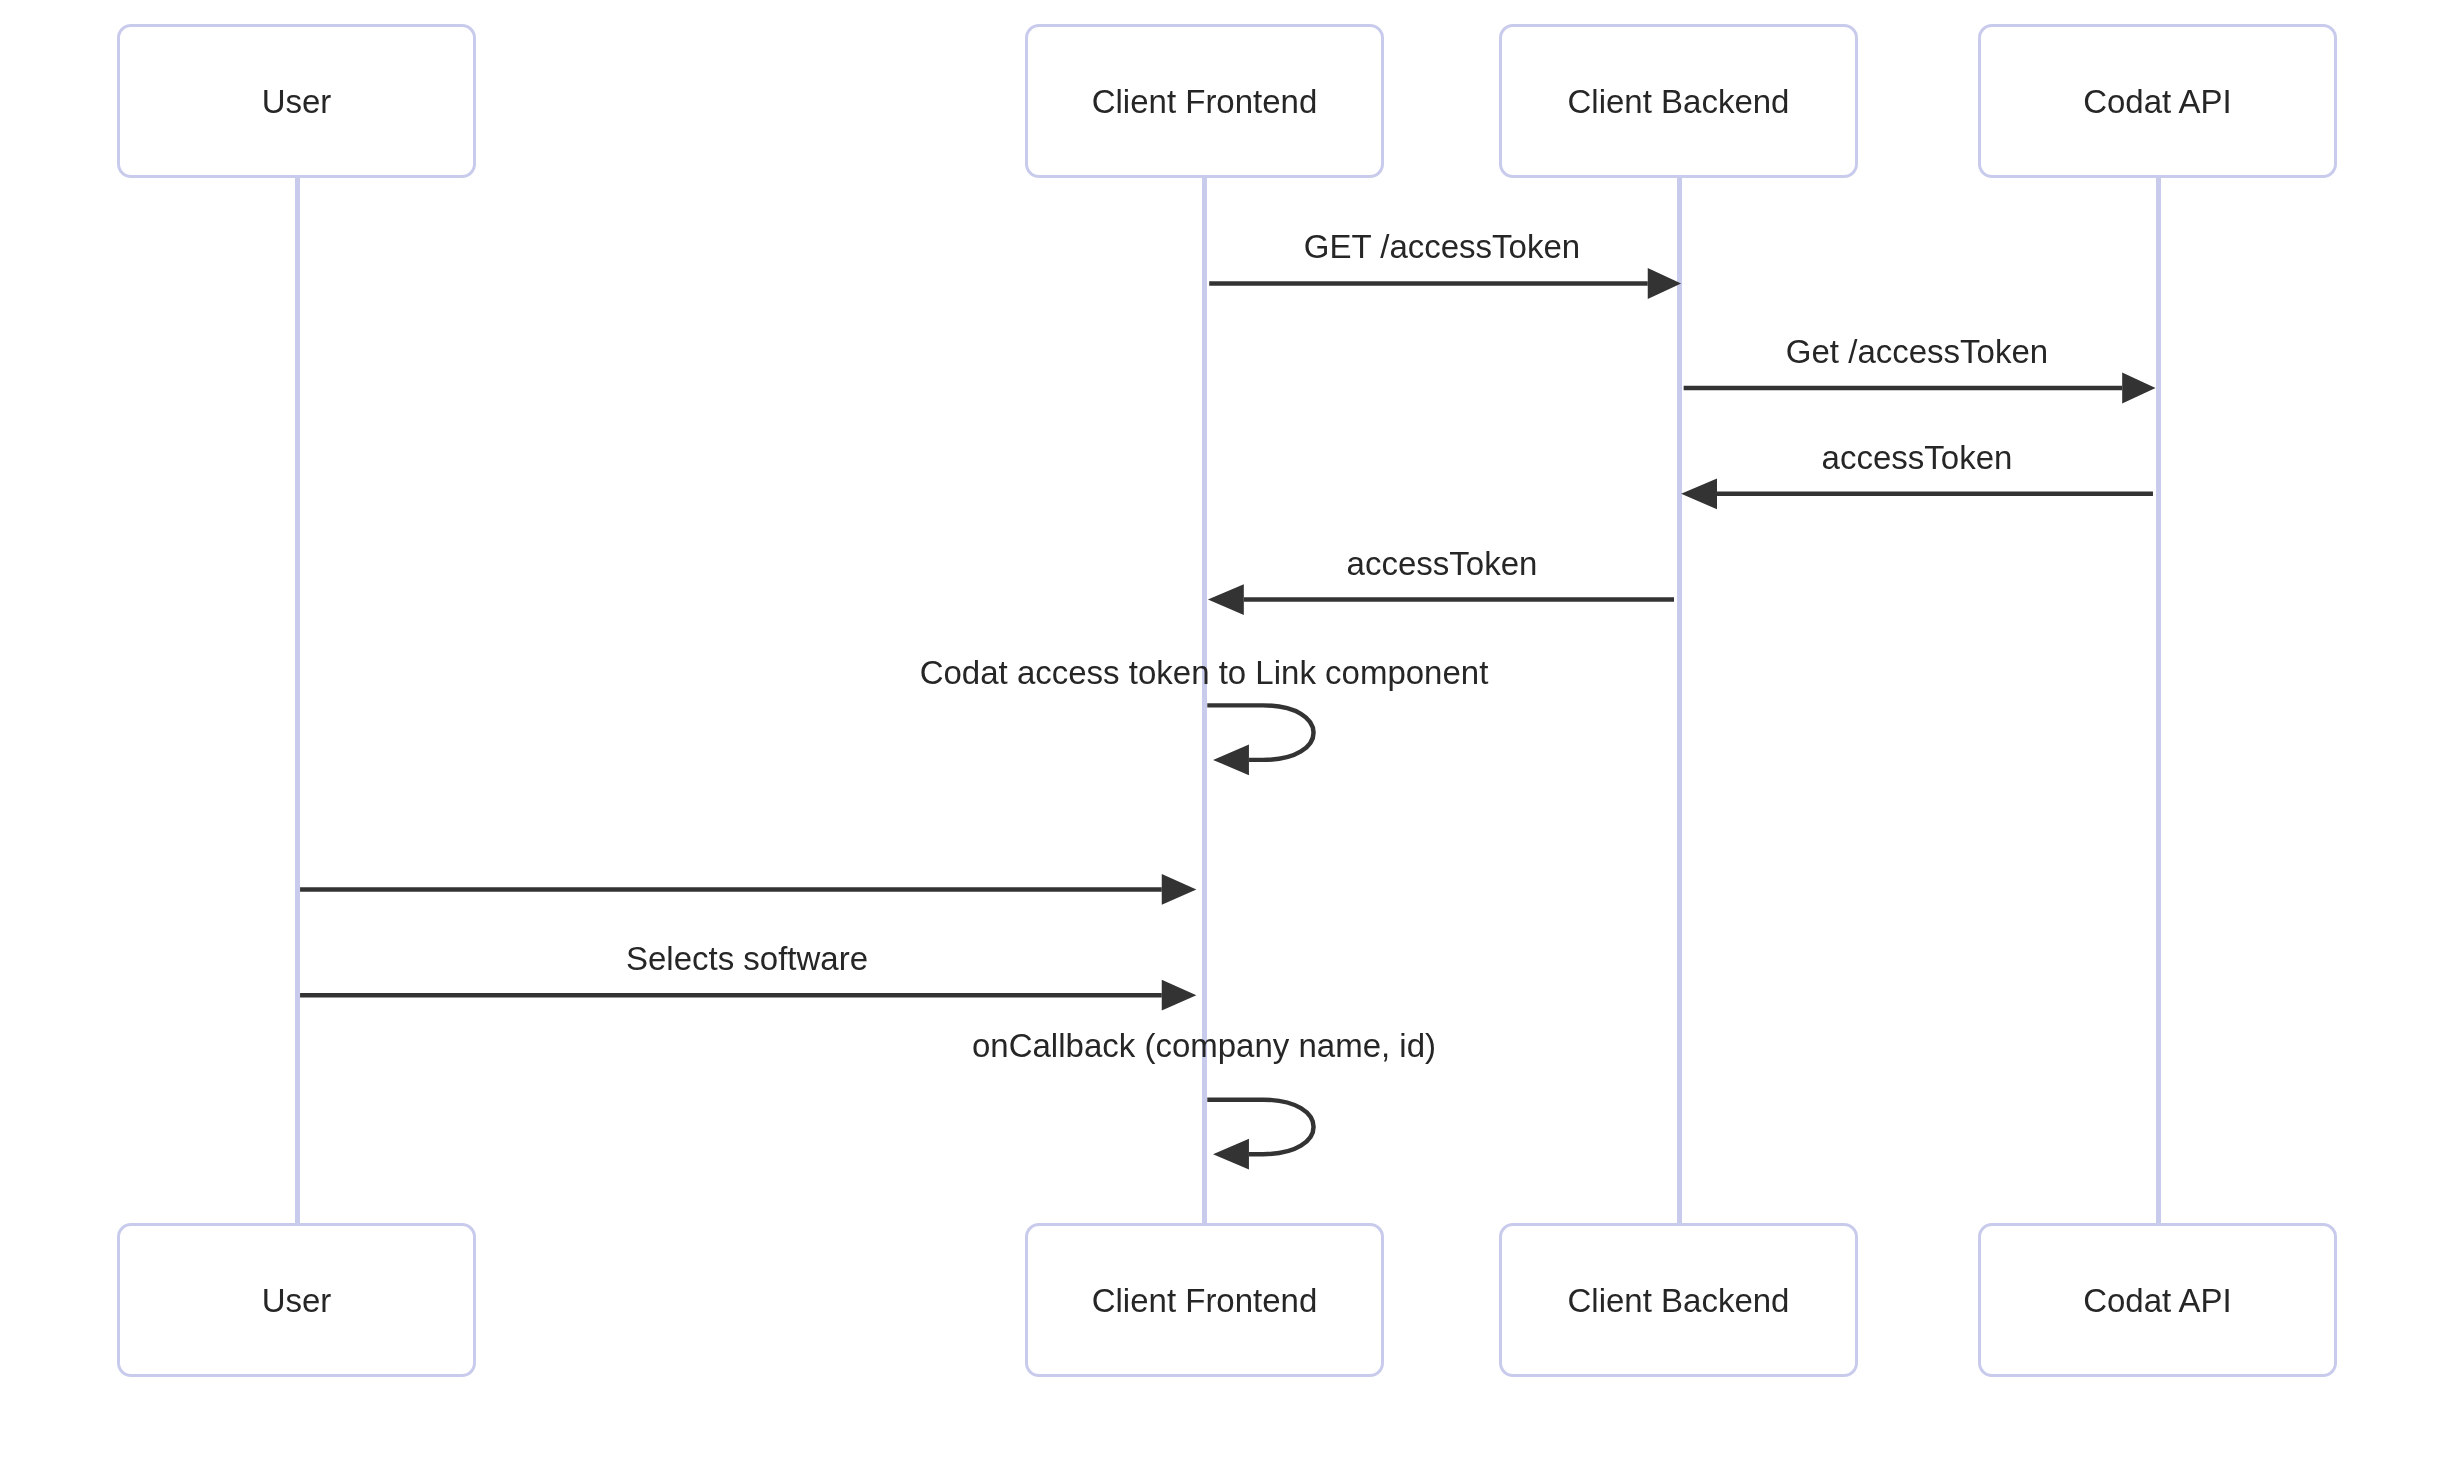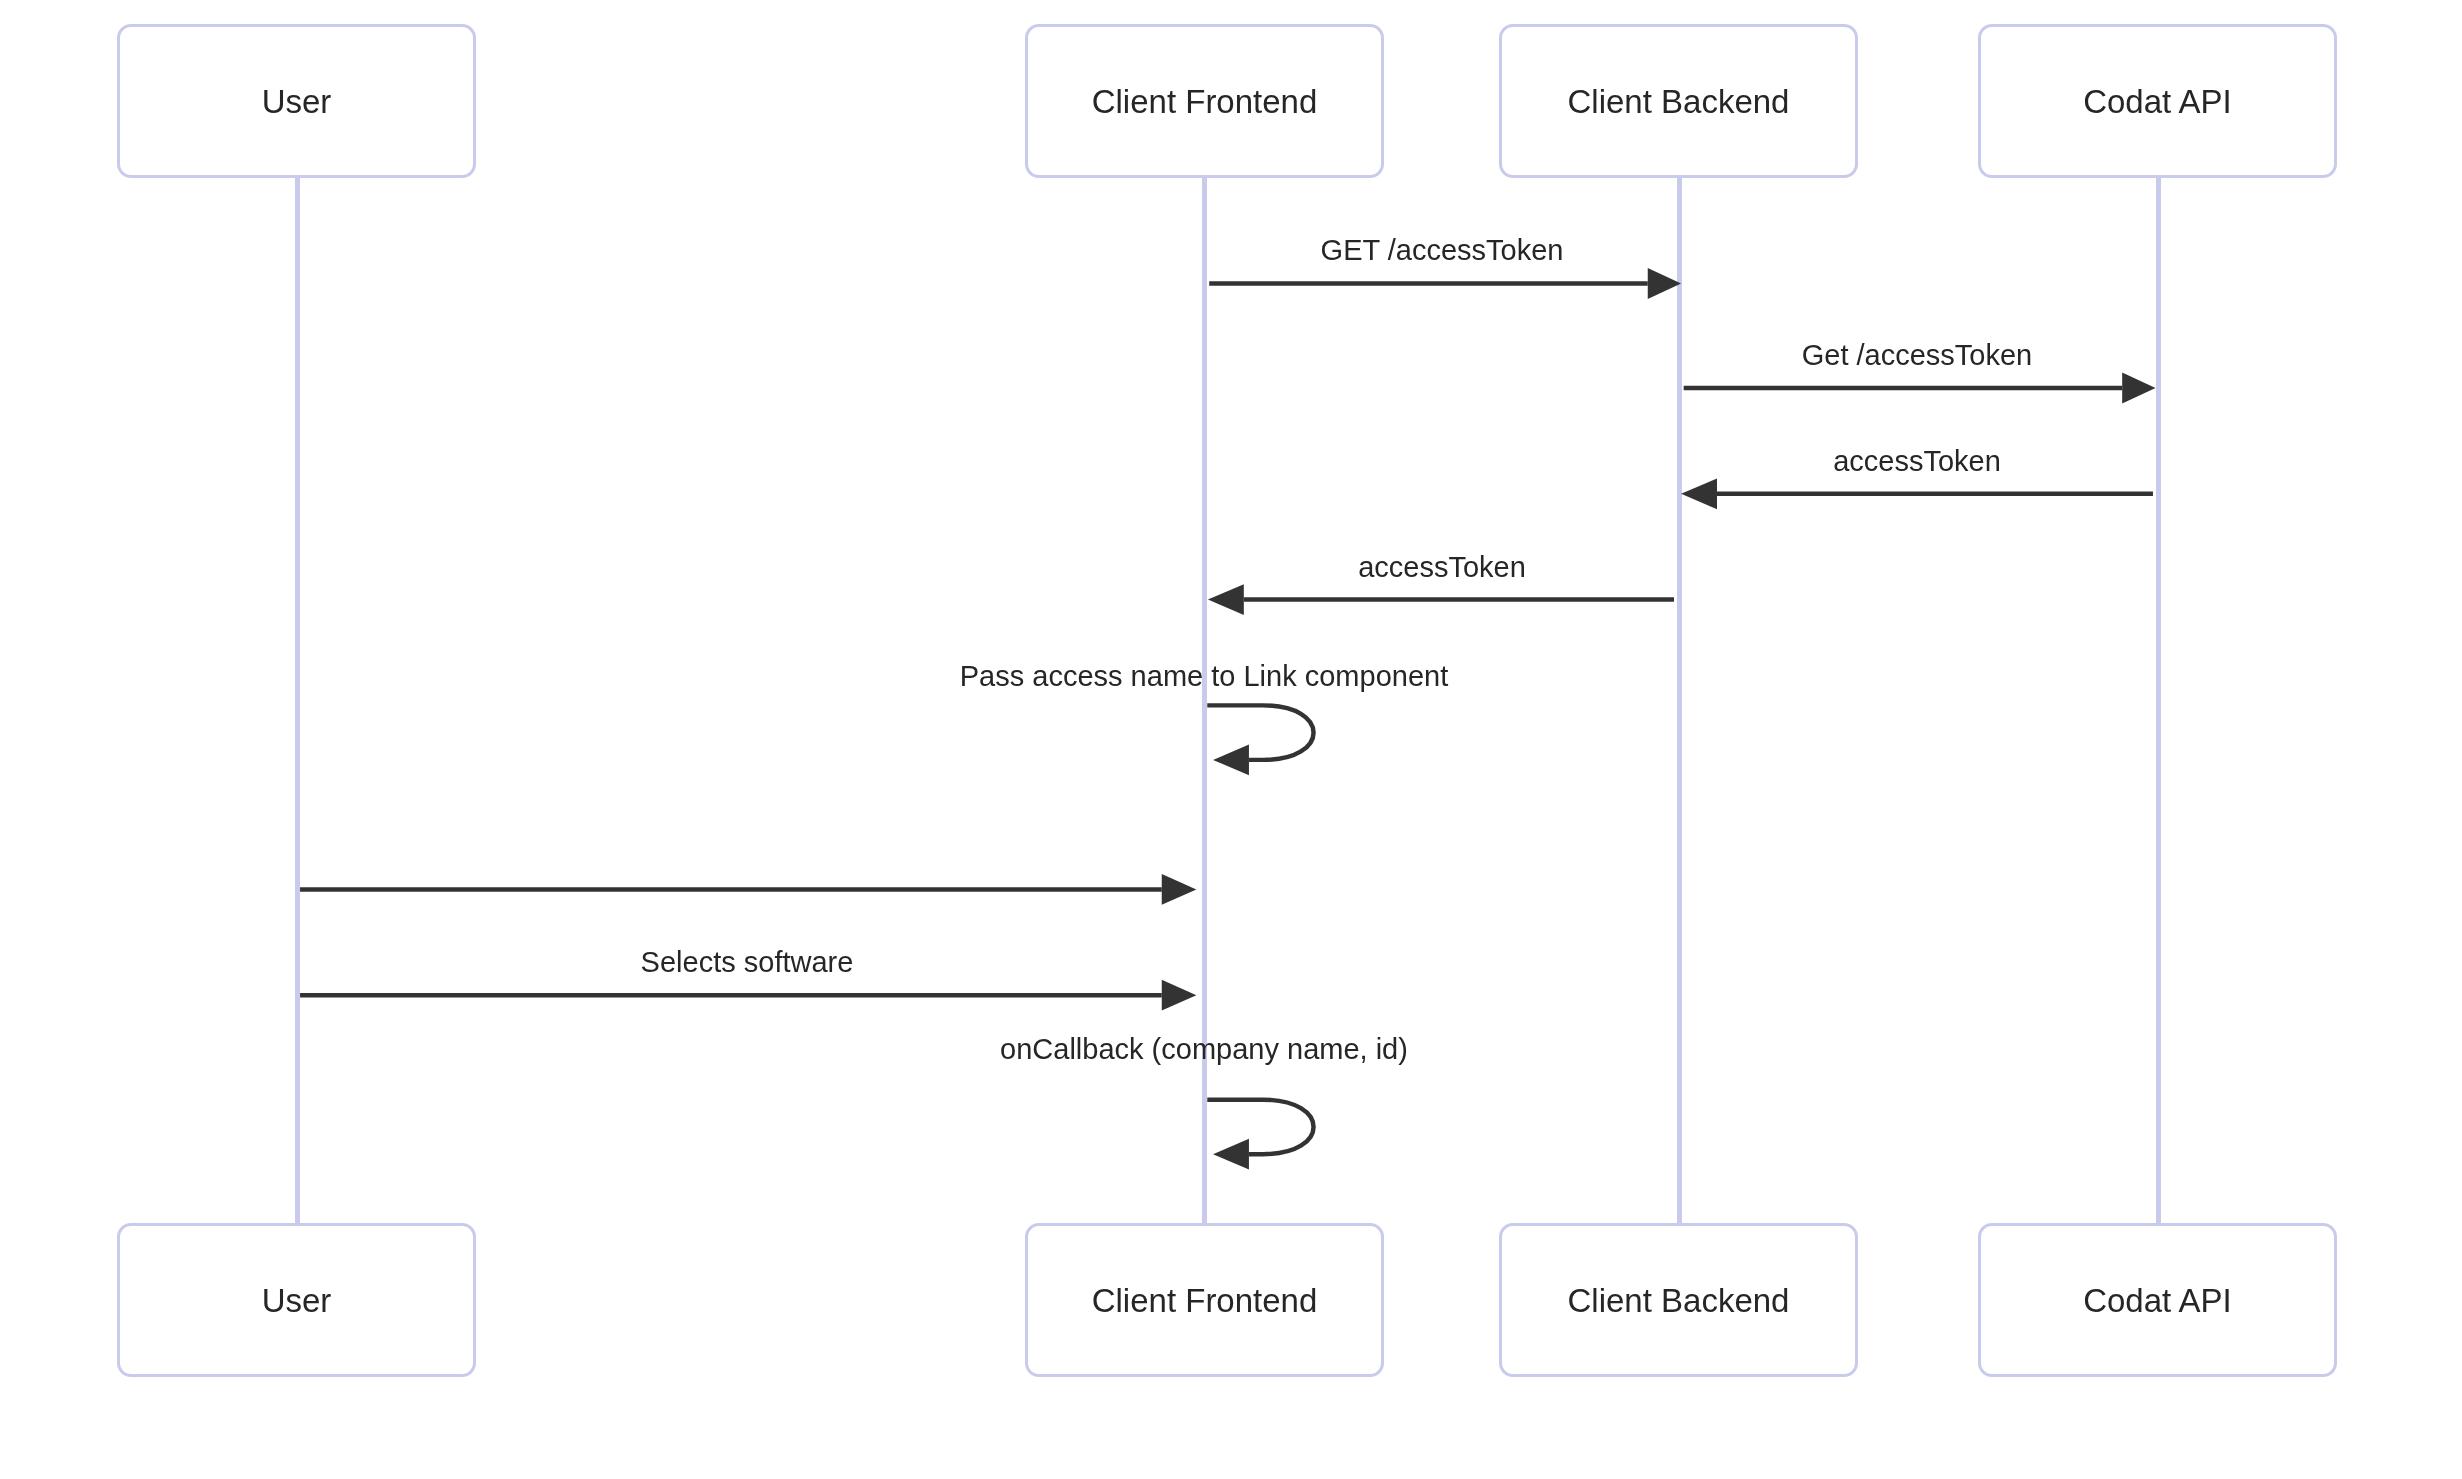--- a/index.html
+++ b/index.html
@@ -39,21 +39,21 @@
   .actor-label {
     font-family: "Liberation Sans", sans-serif;
     font-size: 33px;
     color: #262626;
     line-height: 1;
     white-space: nowrap;
   }
   .msg-label {
     position: absolute;
     font-family: "Liberation Sans", sans-serif;
-    font-size: 29px;
+    font-size: 33px;
     color: #262626;
     white-space: nowrap;
     transform: translate(-50%, -100%);
     line-height: 1.05;
   }
   .lifeline {
     position: absolute;
     width: 4.5px;
     background: #c9cbec;
   }
@@ -146,21 +146,21 @@
   </div>
 
   <div class="msg-label" style="left:1442px; top:265px;">GET /accessToken</div>
 
   <div class="msg-label" style="left:1917px; top:370px;">Get /accessToken</div>
 
   <div class="msg-label" style="left:1917px; top:476px;">accessToken</div>
 
   <div class="msg-label" style="left:1442px; top:582px;">accessToken</div>
 
-  <div class="msg-label" style="left:1204px; top:691px;">Pass access name to Link component</div>
+  <div class="msg-label" style="left:1204px; top:691px;">Codat access token to Link component</div>
 
 
   <div class="msg-label" style="left:747px; top:977px;">Selects software</div>
 
   <div class="msg-label" style="left:1204px; top:1064px;">onCallback (company name, id)</div>
 
 </div>
 
 
 </body></html>

